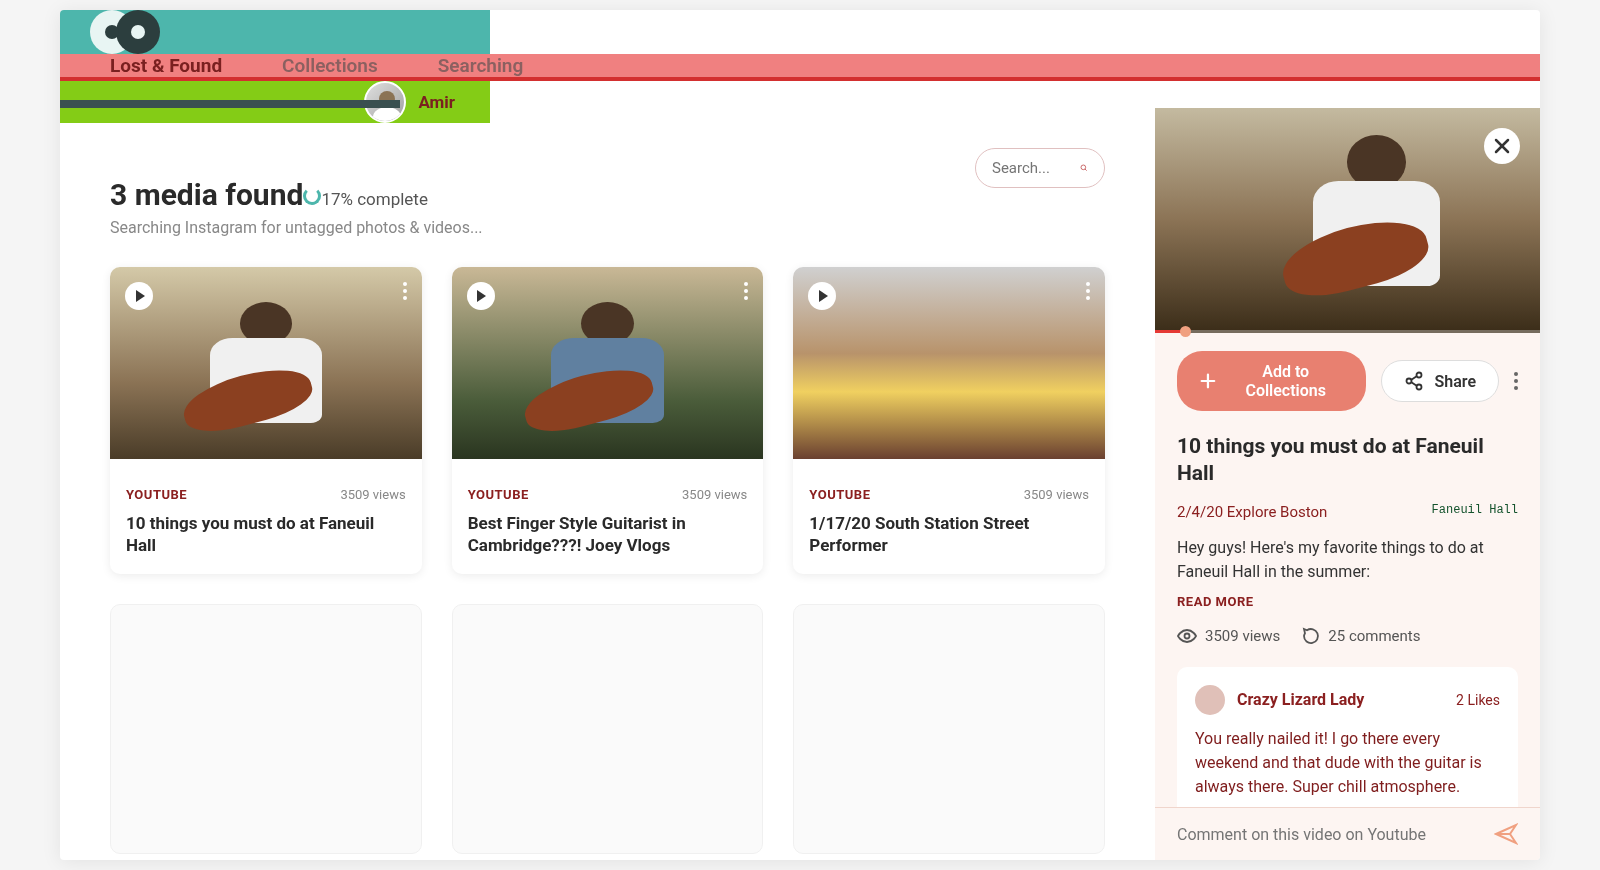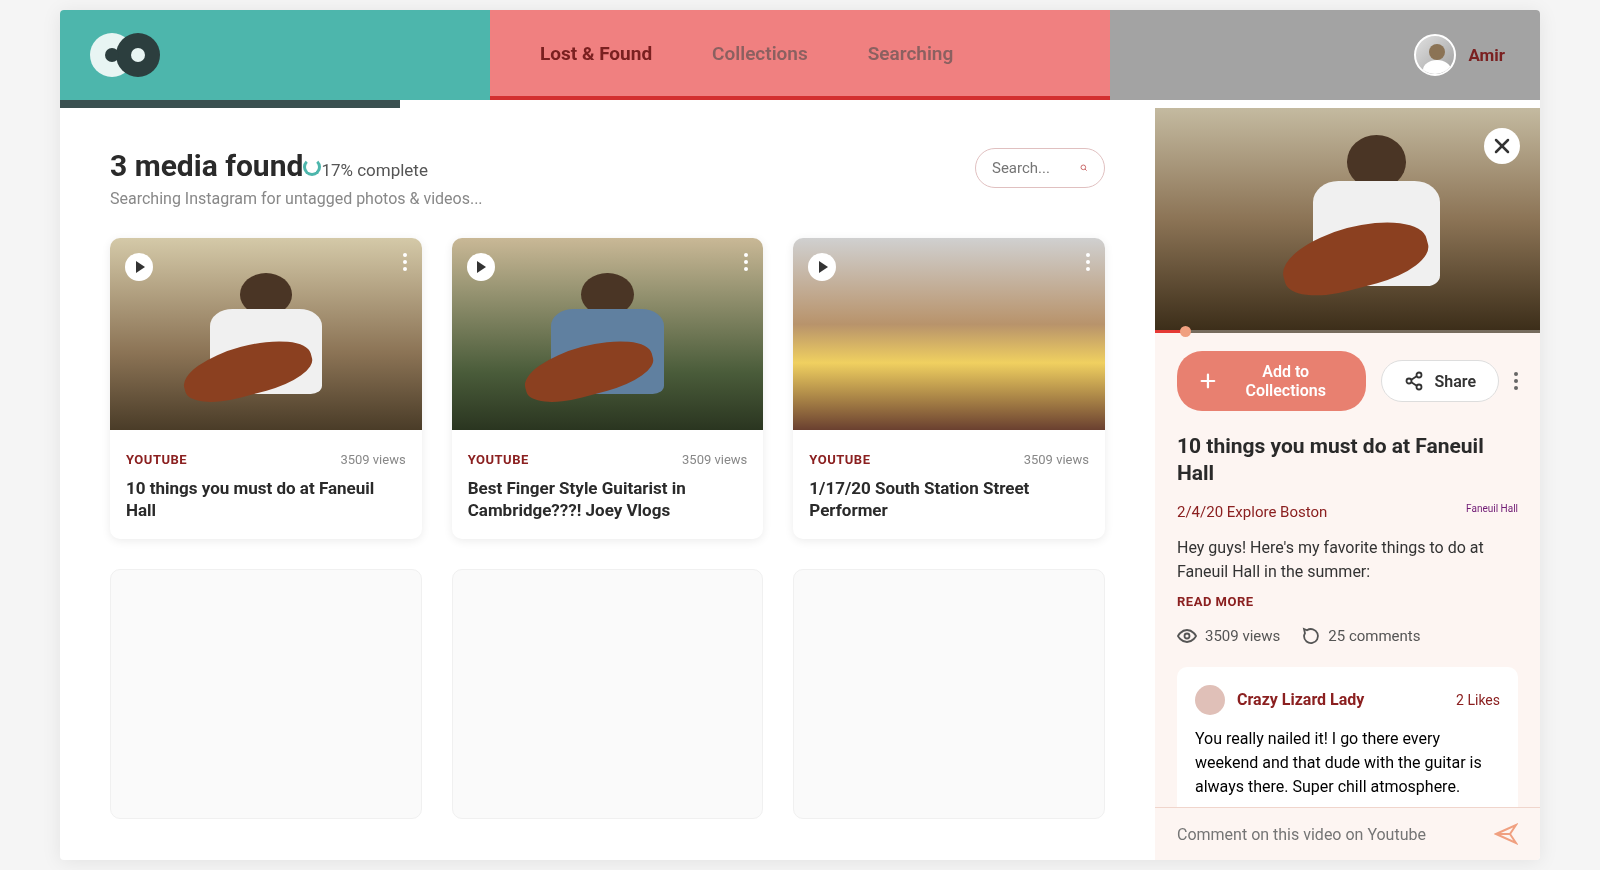--- a/index.html
+++ b/index.html
@@ -1,46 +1,46 @@
 <!DOCTYPE html>
 <html><head>
 <meta charset="utf-8">
 <style>
   * { box-sizing: border-box; margin: 0; padding: 0; font-family: -apple-system, BlinkMacSystemFont, 'Segoe UI', Roboto, sans-serif; }
   body { background: #f5f5f5; display: flex; justify-content: center; padding: 10px; }
   .app { width: 1480px; height: 850px; background: #fff; border-radius: 4px; overflow: hidden; box-shadow: 0 2px 20px rgba(0,0,0,0.08); position: relative; }
   
   
-  .header { height: 90px; display: flex; align-items: stretch; position: relative; }
+  .header { height: 90px; display: flex; align-items: stretch; position: relative; flex-direction: column; }
   .logo-section { width: 430px; background: #4db6ac; display: flex; align-items: center; padding-left: 30px; }
   .logo { position: relative; width: 70px; height: 44px; }
   .logo-circle { width: 44px; height: 44px; border-radius: 50%; position: absolute; }
   .logo-circle.light { background: #e8f5f3; left: 0; z-index: 1;}
   .logo-circle.dark { background: #2c3e3e; left: 26px; z-index:2;}
   .logo-dot { width: 14px; height: 14px; border-radius: 50%; background: #2c3e3e; position: absolute; top: 15px; left: 15px; z-index:3;}
   .logo-dot.light { background:#e8f5f3; left: 41px; z-index:3;}
   .nav-section { flex: 1; background: #f08080; display: flex; align-items: center; padding-left: 20px; border-bottom: 4px solid #d32f2f; }
   .nav-item { padding: 0 30px; font-size: 19px; font-weight: 600; color: #8b6060; cursor: pointer; }
   .nav-item.active { color: #7a2020; font-weight: 700; }
-  .user-section { width: 430px; background: #a3a3a3; display: flex; align-items: center; justify-content: flex-end; padding-right: 35px; gap: 12px; }
+  .user-section { width: 430px; background: #84cc16; display: flex; align-items: center; justify-content: flex-end; padding-right: 35px; gap: 12px; }
   .avatar { width: 42px; height: 42px; border-radius: 50%; background: linear-gradient(135deg,#e0e0e0,#a0a0a0); border: 2px solid #fff; overflow:hidden; position:relative;}
   .avatar-head{position:absolute;width:16px;height:16px;border-radius:50%;background:#8b7355;top:8px;left:13px;}
   .avatar-body{position:absolute;width:28px;height:20px;border-radius:50% 50% 0 0;background:#fff;top:24px;left:7px;}
   .username { font-size: 17px; font-weight: 700; color: #7a2020; }
   .progress-strip { position: absolute; top: 90px; left: 0; height: 8px; width: 23%; background: #3a5050; }
   
   
   .content { display: flex; height: calc(100% - 98px); margin-top: 8px; }
   .main { flex: 1; padding: 40px 50px; overflow-y: auto; }
   .sidebar { width: 385px; background: #fdf5f2; display: flex; flex-direction: column; position: relative; }
   
   
   .title-row { display: flex; align-items: flex-start; justify-content: space-between; margin-bottom: 30px; gap:20px;}
   .title-block { }
-  .title-line { display: flex; align-items: baseline; gap: 0; }
+  .title-line { display: flex; align-items: baseline; gap: 0; margin-top: 29px; }
   .media-found { font-size: 30px; font-weight: 700; color: #2a2a2a; }
   .spinner { width: 18px; height: 18px; border: 3px solid #4db6ac; border-top-color: transparent; border-radius: 50%; display:inline-block;}
   .percent { font-size: 17px; color: #555; }
   .subtitle { font-size: 16px; color: #888; margin-top: 6px; }
   .controls-row { display: flex; align-items: center; gap: 20px; }
   .search-box { display: flex; align-items: center; border: 1px solid #e0c0c0; border-radius: 25px; padding: 8px 16px; gap: 16px; width:130px;}
   .search-input { border: none; outline: none; font-size: 15px; color: #999; width:72px; background:transparent;}
   .search-ico { width: 22px; height: 22px; }
   .filter-tabs { display: flex; border: 1px solid #e0c0c0; border-radius: 25px; overflow: hidden; }
   .filter-tab { padding: 10px 22px; font-size: 16px; font-weight: 600; color: #8b2020; cursor: pointer; border-right: 1px solid #e0c0c0; }
@@ -51,21 +51,21 @@
   .cards-grid { display: grid; grid-template-columns: repeat(3, 1fr); gap: 30px; }
   .card { border-radius: 10px; overflow: hidden; box-shadow: 0 2px 10px rgba(0,0,0,0.08); background: #fff; }
   .card-image { height: 192px; position: relative; background: linear-gradient(135deg, #8b9a6b 0%, #5a6e4a 100%); }
   .card-image.guitarist1 { background: linear-gradient(180deg, #d4c9a8 0%, #8b7355 60%, #4a3c28 100%); position:relative;}
   .card-image.guitarist2 { background: linear-gradient(180deg, #c9b896 0%, #4a5c3a 70%, #2a3520 100%); }
   .card-image.train { background: linear-gradient(180deg, #d0d0d0 0%, #b8936b 45%, #f0d060 65%, #6a4030 100%); }
   .play-badge { position: absolute; top: 15px; left: 15px; width: 28px; height: 28px; background: #fff; border-radius: 50%; display: flex; align-items: center; justify-content: center; }
   .play-tri { width: 0; height: 0; border-left: 9px solid #333; border-top: 6px solid transparent; border-bottom: 6px solid transparent; margin-left:2px;}
   .card-more { position: absolute; top: 15px; right: 15px; display: flex; flex-direction: column; gap: 3px; cursor:pointer;}
   .card-more span { width: 4px; height: 4px; background: #fff; border-radius: 50%; }
-  .card-body { padding: 14px 16px 18px; margin-top: 8px; }
+  .card-body { padding: 28px 16px 18px; }
   .card-meta { display: flex; justify-content: space-between; font-size: 13px; margin-bottom: 10px; }
   .card-platform { color: #8b2020; font-weight: 700; letter-spacing: 0.5px; }
   .card-views { color: #888; }
   .card-title { font-size: 17px; font-weight: 700; color: #2a2a2a; line-height: 1.3; }
   
   .card.placeholder { height: 250px; background: #fafafa; box-shadow: none; border: 1px solid #f0f0f0; }
   
   
   .detail-hero { height: 225px; position: relative; background: linear-gradient(180deg, #c4baa0 0%, #8b7355 50%, #3a2c18 100%); }
   .close-btn { position: absolute; top: 20px; right: 20px; width: 36px; height: 36px; border-radius: 50%; background: #fff; display: flex; align-items: center; justify-content: center; cursor: pointer; font-size:20px; font-weight:bold;}
@@ -77,33 +77,33 @@
   .detail-actions { display: flex; align-items: center; gap: 15px; margin-bottom: 22px; }
   .btn-add { display: flex; align-items: center; gap: 10px; background: #e88070; color: #fff; border: none; border-radius: 25px; padding: 11px 22px; font-size: 16px; font-weight: 600; cursor: pointer; }
   .btn-share { display: flex; align-items: center; gap: 10px; background: #fff; color: #333; border: 1px solid #ddd; border-radius: 25px; padding: 10px 22px; font-size: 16px; font-weight: 600; cursor: pointer; }
   .detail-more { display: flex; flex-direction: column; gap: 3px; cursor:pointer; margin-left:auto;}
   .detail-more span { width: 4px; height: 4px; background: #666; border-radius: 50%; }
   
   .detail-title { font-size: 21px; font-weight: 700; color: #2a2a2a; margin-bottom: 15px; line-height:1.3;}
   .detail-meta { display: flex; justify-content: space-between; font-size: 15px; margin-bottom: 15px; }
   .detail-date { color: #8b2020; margin-top: 47px; }
   .detail-channel { color: #8b2020; font-weight: 400; }
-  .detail-location { color: #701a75; font-size:10px;}
+  .detail-location { color: #14532d; font-size:12px;font-family:Liberation Mono, monospace;}
   .detail-desc { font-size: 16px; color: #333; line-height: 1.5; margin-bottom: 10px; }
   .read-more { font-size: 13px; font-weight: 700; color: #8b2020; letter-spacing: 0.5px; cursor:pointer; display:block; margin-bottom:18px;}
   
   .detail-stats { display: flex; gap: 22px; font-size: 15px; color: #555; margin-bottom: 22px; align-items:center;}
   .stat { display: flex; align-items: center; gap: 8px; }
   
   .comment-card { background: #fff; border-radius: 10px; padding: 18px; }
   .comment-head { display: flex; align-items: center; gap: 12px; margin-bottom: 12px; }
   .comment-avatar { width: 30px; height: 30px; border-radius: 50%; background: #e0c0b8; }
   .comment-name { font-size: 16px; font-weight: 700; color: #8b2020; flex: 1; }
   .comment-likes { font-size: 14px; color: #8b2020; }
-  .comment-text { font-size: 16px; color: #000000; line-height: 1.5; }
+  .comment-text { font-size: 16px; color: #7f1d1d; line-height: 1.5; }
   
   .comment-input-row { border-top: 1px solid #f0d5cc; padding: 14px 22px; display: flex; align-items: center; gap: 26px; }
   .comment-input { flex: 1; border: none; outline: none; font-size: 16px; color: #c88; background:transparent;}
   .send-icon { color: #f0a080; }
   
   
   .figure{position:absolute;width:60%;height:80%;top:18%;left:20%;}
   .figure .head{width:28%;height:28%;background:#4a3525;border-radius:50%;position:absolute;top:0;left:36%;}
   .figure .torso{width:60%;height:55%;background:#f0f0f0;border-radius:20% 20% 10% 10%;position:absolute;top:24%;left:20%;}
   .figure .guitar{width:70%;height:32%;background:#8b4020;border-radius:50% 50% 40% 40%;position:absolute;top:48%;left:5%;transform:rotate(-15deg);}

